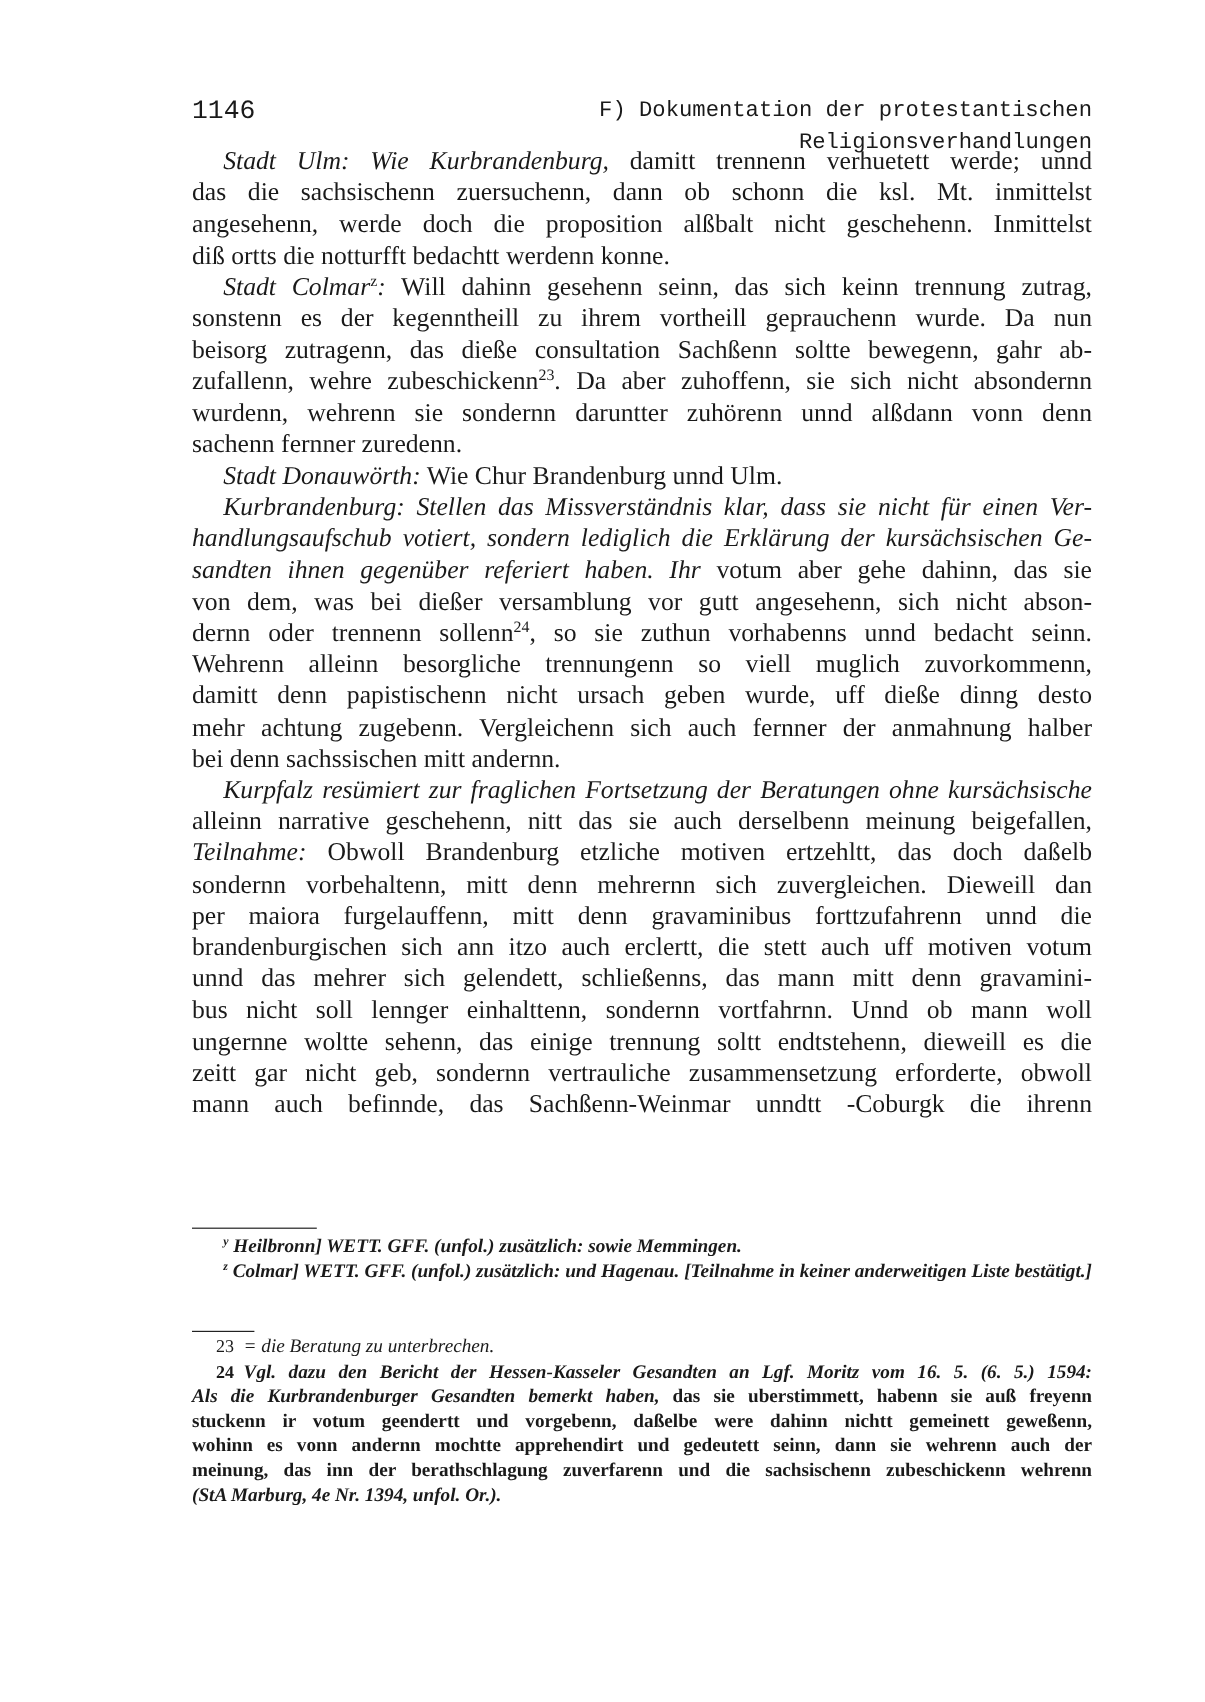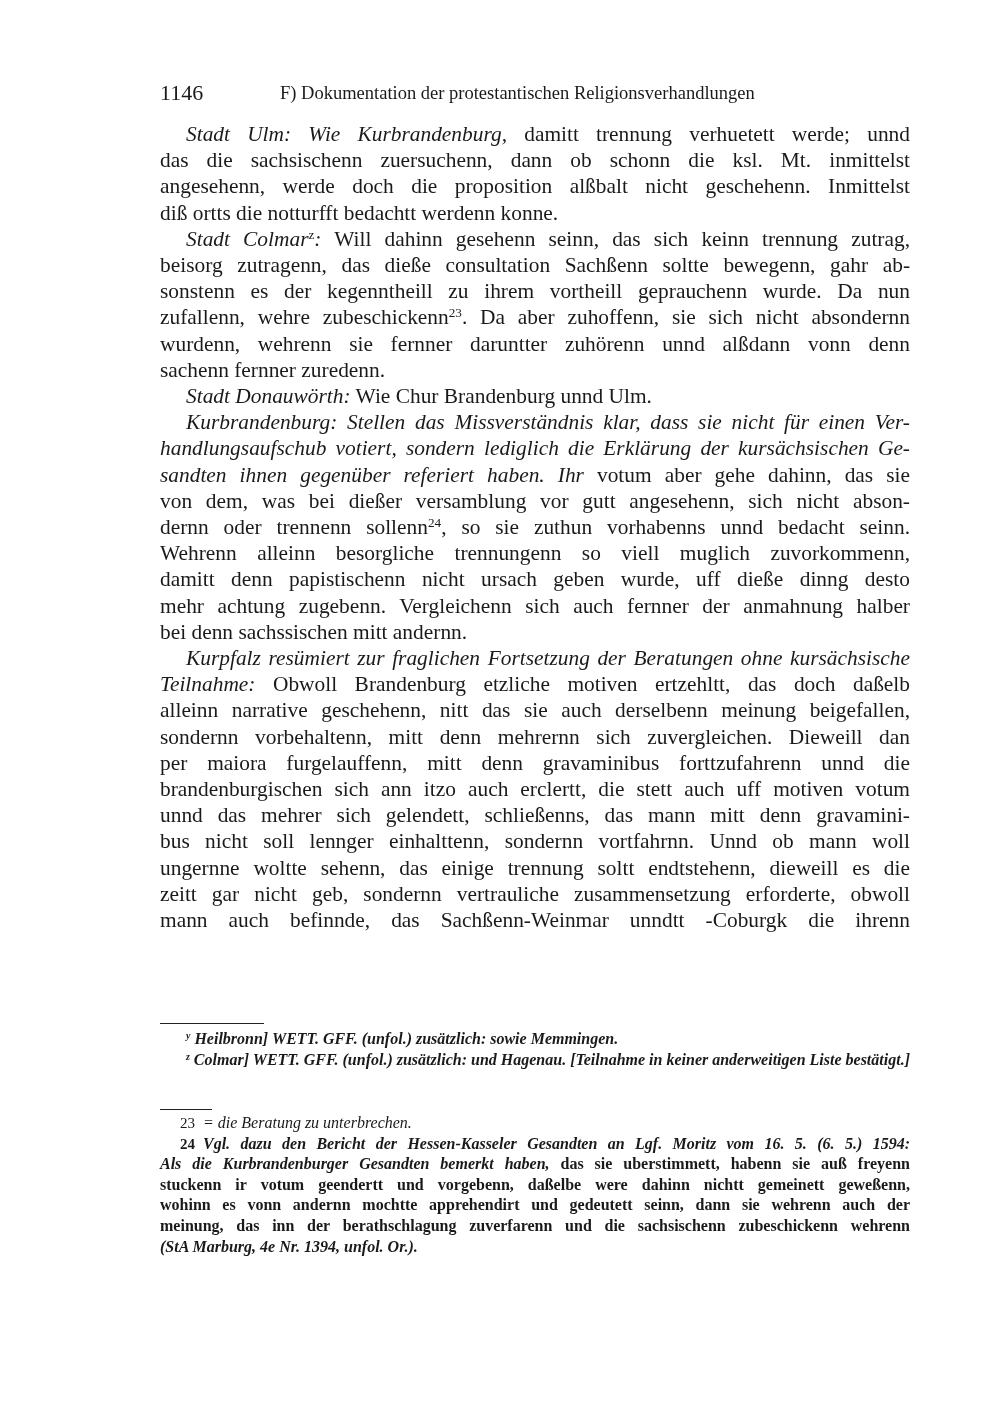--- a/index.html
+++ b/index.html
@@ -1,19 +1,19 @@
 <!DOCTYPE html>
 <html><head>
 <meta charset="utf-8">
 <style>
   html, body { margin: 0; padding: 0; background: #ffffff; }
   body { width: 1004px; height: 1418px; position: relative; overflow: hidden;
          font-family: "Liberation Serif", "DejaVu Serif", serif; color: #1a1a1a; }
   .page { position: absolute; left: 160px; top: 0; width: 750px; }
-  .header { position: absolute; top: 80px; left: 0; width: 750px; height: 26px; font-size: 20px; line-height: 26px; }
+  .header { position: absolute; top: 80px; left: 0; width: 750px; height: 26px; font-size: 20px; line-height: 26px; font-family: Liberation Mono, monospace; }
   .header .pno { position: absolute; left: 0; font-size: 22px; }
   .header .run { position: absolute; left: 120px; font-size: 18.5px; text-align: right; }
   .body-text { position: absolute; top: 121px; left: 0; width: 750px;
                font-size: 21.4px; line-height: 26.2px; text-align: justify; hyphens: manual; }
   .body-text p { margin: 0; text-indent: 26px; }
   .body-text .l { display: block; text-align: justify; text-align-last: justify; white-space: nowrap; }
   .body-text .l.last { text-align-last: left; }
   i { font-style: italic; }
   sup { font-size: 0.62em; line-height: 0; vertical-align: 0.55em; }
   .rule1 { position: absolute; top: 1023px; left: 0; width: 104px; height: 1px; background: #222; }
@@ -33,33 +33,33 @@
 <div class="page">
 
   <div class="header">
     <span class="pno">1146</span>
     <span class="run">F) Dokumentation der protestantischen Religionsverhandlungen</span>
   </div>
 
   <div class="body-text">
 
     <p>
-      <span class="l"><i>Stadt Ulm: Wie Kurbrandenburg,</i><span> damitt trennung verhuetett werde; unnd</span></span>
+      <span class="l"><i>Stadt Ulm: Wie Kurbrandenburg,</i><span> damitt trennenn verhuetett werde; unnd</span></span>
       <span class="l" style="margin-left:-26px">das die sachsischenn zuersuchenn, dann ob schonn die ksl. Mt. inmittelst</span>
       <span class="l" style="margin-left:-26px">angesehenn, werde doch die proposition alßbalt nicht geschehenn. Inmittelst</span>
       <span class="l last" style="margin-left:-26px">diß ortts die notturfft bedachtt werdenn konne.</span>
     </p>
 
 
     <p>
       <span class="l"><i>Stadt Colmar</i><sup>z</sup><i>:</i><span> Will dahinn gesehenn seinn, das sich keinn trennung zutrag,</span></span>
+      <span class="l" style="margin-left:-26px">sonstenn es der kegenntheill zu ihrem vortheill geprauchenn wurde. Da nun</span>
       <span class="l" style="margin-left:-26px">beisorg zutragenn, das dieße consultation Sachßenn soltte bewegenn, gahr ab-</span>
-      <span class="l" style="margin-left:-26px">sonstenn es der kegenntheill zu ihrem vortheill geprauchenn wurde. Da nun</span>
       <span class="l" style="margin-left:-26px"><span>zufallenn, wehre zubeschickenn</span><sup>23</sup><span>. Da aber zuhoffenn, sie sich nicht absondernn</span></span>
-      <span class="l" style="margin-left:-26px">wurdenn, wehrenn sie fernner daruntter zuhörenn unnd alßdann vonn denn</span>
+      <span class="l" style="margin-left:-26px">wurdenn, wehrenn sie sondernn daruntter zuhörenn unnd alßdann vonn denn</span>
       <span class="l last" style="margin-left:-26px">sachenn fernner zuredenn.</span>
     </p>
 
     <p>
       <span class="l last"><i>Stadt Donauwörth:</i><span> Wie Chur Brandenburg unnd Ulm.</span></span>
     </p>
 
     <p>
       <span class="l"><i>Kurbrandenburg: Stellen das Missverständnis klar, dass sie nicht für einen Ver-</i></span>
       <span class="l" style="margin-left:-26px"><i>handlungsaufschub votiert, sondern lediglich die Erklärung der kursächsischen Ge-</i></span>
@@ -67,22 +67,22 @@
       <span class="l" style="margin-left:-26px">von dem, was bei dießer versamblung vor gutt angesehenn, sich nicht abson-</span>
       <span class="l" style="margin-left:-26px"><span>dernn oder trennenn sollenn</span><sup>24</sup><span>, so sie zuthun vorhabenns unnd bedacht seinn.</span></span>
       <span class="l" style="margin-left:-26px">Wehrenn alleinn besorgliche trennungenn so viell muglich zuvorkommenn,</span>
       <span class="l" style="margin-left:-26px">damitt denn papistischenn nicht ursach geben wurde, uff dieße dinng desto</span>
       <span class="l" style="margin-left:-26px">mehr achtung zugebenn. Vergleichenn sich auch fernner der anmahnung halber</span>
       <span class="l last" style="margin-left:-26px">bei denn sachssischen mitt andernn.</span>
     </p>
 
     <p>
       <span class="l"><i>Kurpfalz resümiert zur fraglichen Fortsetzung der Beratungen ohne kursächsische</i></span>
+      <span class="l" style="margin-left:-26px">alleinn narrative geschehenn, nitt das sie auch derselbenn meinung beigefallen,</span>
       <span class="l" style="margin-left:-26px"><i>Teilnahme:</i><span> Obwoll Brandenburg etzliche motiven ertzehltt, das doch daßelb</span></span>
-      <span class="l" style="margin-left:-26px">alleinn narrative geschehenn, nitt das sie auch derselbenn meinung beigefallen,</span>
       <span class="l" style="margin-left:-26px">sondernn vorbehaltenn, mitt denn mehrernn sich zuvergleichen. Dieweill dan</span>
       <span class="l" style="margin-left:-26px">per maiora furgelauffenn, mitt denn gravaminibus forttzufahrenn unnd die</span>
       <span class="l" style="margin-left:-26px">brandenburgischen sich ann itzo auch erclertt, die stett auch uff motiven votum</span>
       <span class="l" style="margin-left:-26px">unnd das mehrer sich gelendett, schließenns, das mann mitt denn gravamini-</span>
       <span class="l" style="margin-left:-26px">bus nicht soll lennger einhalttenn, sondernn vortfahrnn. Unnd ob mann woll</span>
       <span class="l" style="margin-left:-26px">ungernne woltte sehenn, das einige trennung soltt endtstehenn, dieweill es die</span>
       <span class="l" style="margin-left:-26px">zeitt gar nicht geb, sondernn vertrauliche zusammensetzung erforderte, obwoll</span>
       <span class="l" style="margin-left:-26px">mann auch befinnde, das Sachßenn-Weinmar unndtt -Coburgk die ihrenn</span>
     </p>
   </div>

